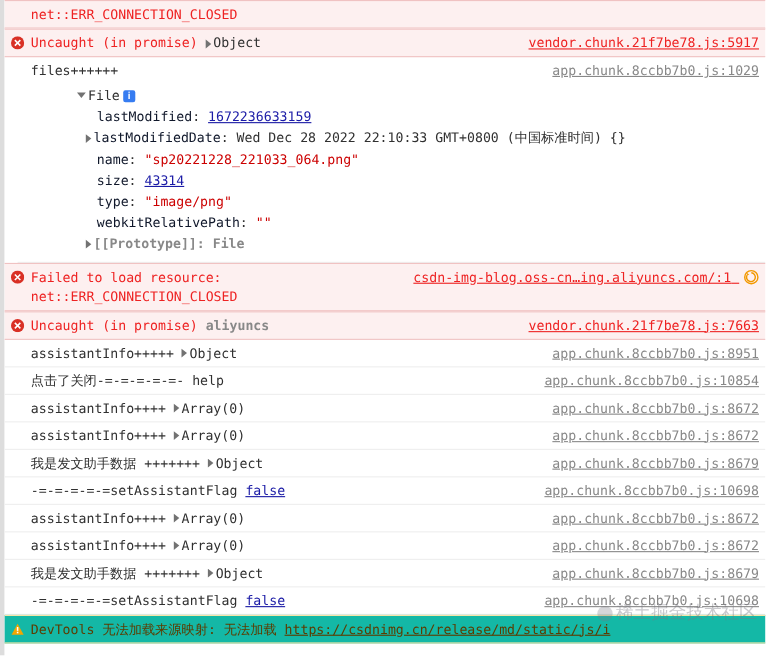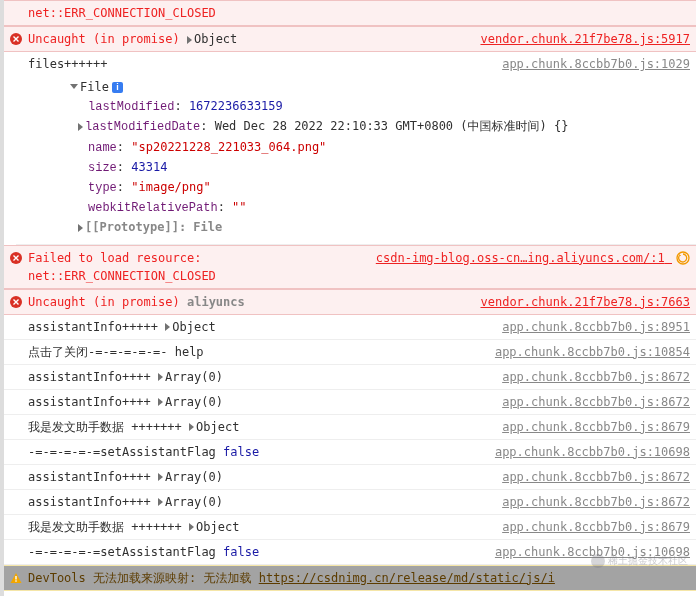--- a/index.html
+++ b/index.html
@@ -1,39 +1,39 @@
 <!DOCTYPE html>
 <html><head>
 <meta charset="utf-8">
 <style>
 * { margin: 0; padding: 0; box-sizing: border-box; }
 body { font-family: Menlo, Consolas, monospace; font-size: 12px; background: #fff; width: 696px; height: 596px; overflow: hidden; position: relative; }
 .console { border-left: 4px solid #ddd; height: 100%; overflow: hidden; }
 .row { display: flex; justify-content: space-between; align-items: flex-start; padding: 3px 6px 3px 24px; border-bottom: 1px solid #eee; position: relative; line-height: 1.5; }
 .row.error { background: #fdf0f0; border-top: 1px solid #f0c2c2; border-bottom: 1px solid #f0c2c2; color: #ee2222; }
 .row.error .src { color: #ee2222; }
-.row.warning { background: #a3a3a3; border-top: 1px solid #f5e6a8; border-bottom: 1px solid #f5e6a8; color: #5c3c00; justify-content: flex-end; }
+.row.warning { background: #14b8a6; border-top: 1px solid #f5e6a8; border-bottom: 1px solid #f5e6a8; color: #5c3c00; justify-content: flex-end; }
 .icon { position: absolute; left: 6px; top: 5px; width: 12px; height: 12px; }
 .icon svg { width: 12px; height: 12px; }
 .left { flex: 1; min-width: 0; word-break: break-all; }
 .src { color: #888; text-decoration: underline; white-space: nowrap; margin-left: 8px; text-align: center; }
 .tri { display: inline-block; width: 0; height: 0; border-top: 4px solid transparent; border-bottom: 4px solid transparent; border-left: 5px solid #727272; margin-right: 2px; vertical-align: middle; }
 .tri.down { border-left: 4px solid transparent; border-right: 4px solid transparent; border-top: 5px solid #727272; border-bottom: none; margin-bottom: 2px; }
 .dim { color: #888; font-weight: bold; }
-.purple { color: #701a75; font-family: Liberation Mono, monospace; }
-.blue { color: #1a1aa6; }
+.purple { color: #0f172a; }
+.blue { color: #1a1aa6; text-decoration: underline; }
 .red { color: #cc0000; }
 .black { color: #303030; }
 .info-badge { display: inline-block; width: 11px; height: 11px; background: #367cf1; color: #fff; border-radius: 2px; font-size: 9px; text-align: center; line-height: 11px; font-weight: bold; font-family: sans-serif; vertical-align: middle; margin-left: 3px; }
 .reload { display: inline-block; width: 14px; height: 14px; vertical-align: middle; margin-left: 4px; }
 .reload svg { width: 14px; height: 14px; }
 .obj-block { padding: 2px 6px 6px 36px; border-bottom: 1px solid #eee; line-height: 1.6; margin-left: 12px; }
 .obj-line { padding-left: 18px; }
 .obj-line.l2 { padding-left: 36px; }
-.watermark { position: absolute; right: 8px; bottom: 28px; font-size: 10px; color: rgba(120,120,130,0.4); font-family: sans-serif; pointer-events: none; }
+.watermark { position: absolute; right: 8px; bottom: 28px; font-size: 16px; color: rgba(120,120,130,0.4); font-family: sans-serif; pointer-events: none; }
 .watermark-logo { display: inline-block; width: 14px; height: 14px; border-radius: 50%; background: rgba(120,120,130,0.3); vertical-align: middle; margin-right: 3px; }
 </style>
 </head>
 <body>
 
 <div class="console">
 
   <div class="row error">
     <div class="left">net::ERR_CONNECTION_CLOSED</div>
   </div>

